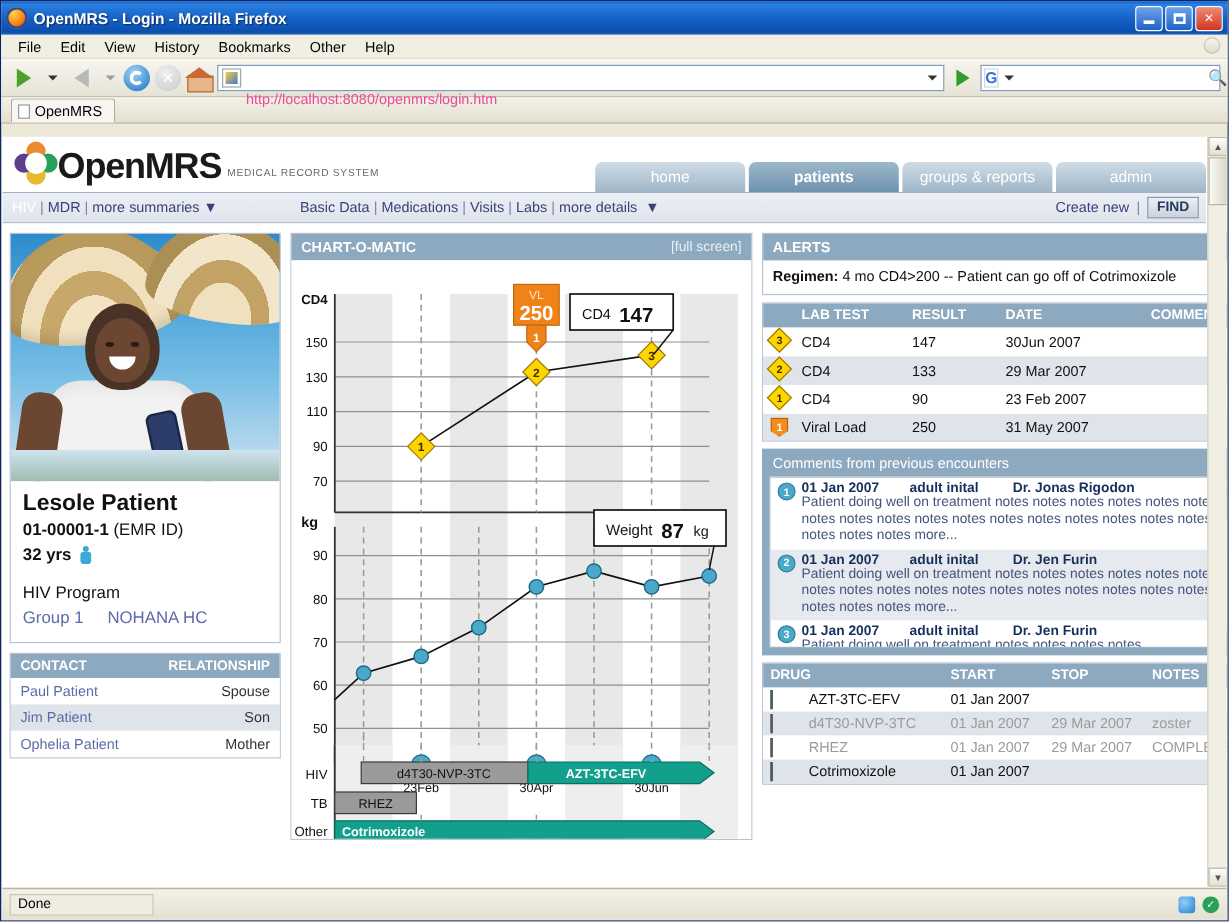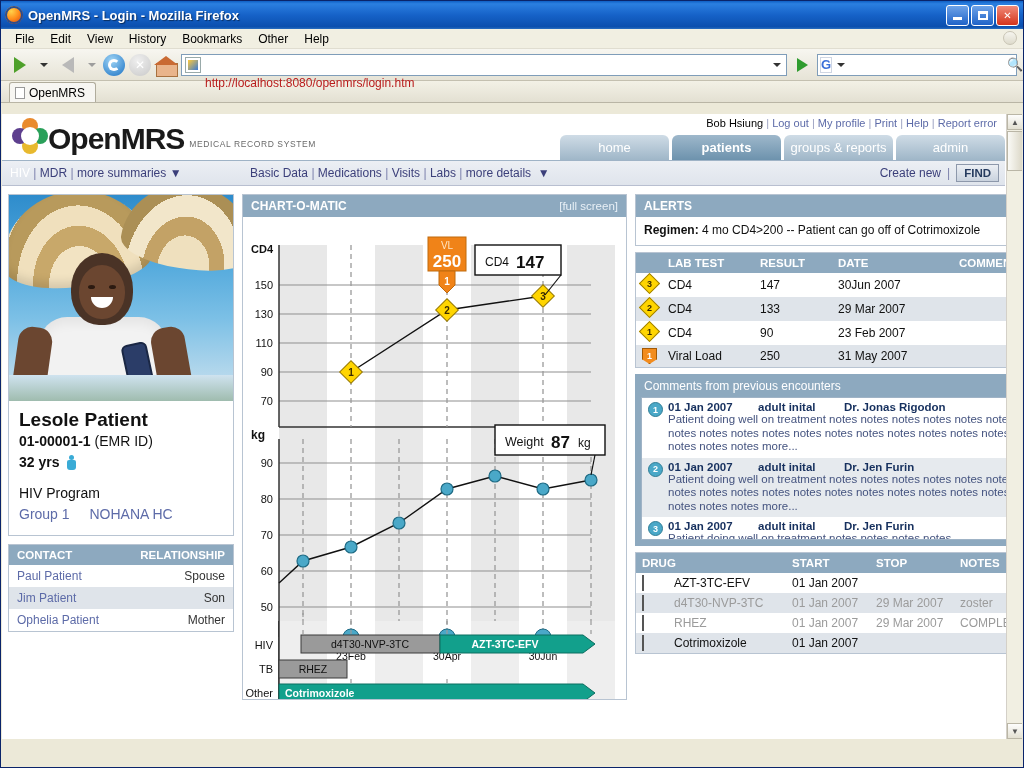--- a/index.html
+++ b/index.html
@@ -57,21 +57,21 @@
   .home:before { content:""; position:absolute; left:1px; top:8px; width:20px;height:12px;
       background:#e9b48b; border:1px solid #a8713f;}
   .home:after { content:""; position:absolute; left:-1px; top:1px; border-left:12px solid transparent;
       border-right:12px solid transparent; border-bottom:9px solid #c96a33;}
   .urlbox { flex:1; height:22px; background:#fff; border:1px solid #7f9db9;
             display:flex; align-items:center; padding:0 2px; }
   .urlfavicon { width:16px; height:16px; border:1px solid #9aa; background:#fff;
             margin:0 4px 0 1px; position:relative; flex:none;}
   .urlfavicon:after{ content:""; position:absolute; left:2px; top:2px; width:10px;height:10px;
             background:linear-gradient(135deg,#ffca3a,#3a7bd5);}
-  .urltext { flex:1; font-size:12px; color:#b91c1c; white-space:nowrap; overflow:hidden;margin-top:36px;}
+  .urltext { flex:1; font-size:12px; color:#ec4899; white-space:nowrap; overflow:hidden;margin-top:36px;}
   .urlcaret { width:14px; display:flex; align-items:center; justify-content:center;}
   .gobtn { width:22px;height:22px; display:flex;align-items:center;justify-content:center;}
   .gotri { width:0;height:0;border-top:7px solid transparent;border-bottom:7px solid transparent;
            border-left:11px solid #2f9c2f;}
   .searchbox { width:200px; height:22px; background:#fff; border:1px solid #7f9db9;
                display:flex; align-items:center; }
   .gicon { width:16px;height:16px; margin:0 2px 0 2px; font-weight:bold; font-size:13px;
            color:#3a6fd8; display:flex;align-items:center;justify-content:center;
            border:1px solid #cfd6e3;}
   .searchinput { flex:1; border:0; outline:0; font-size:12px; }
@@ -103,21 +103,21 @@
   .pet.r { background:#2aa05a; left:20px; top:10px; }
   .pet.b { background:#e8b92e; left:10px; top:20px; }
   .pet.l { background:#5d3f8e; left:0; top:10px; }
   .pet.c { background:#fff; left:9px; top:9px; width:18px; height:18px; }
   .logo-text { font-size:30px; font-weight:bold; letter-spacing:-1px; color:#1a1a1a; line-height:30px;}
   .logo-sub { font-size:8.5px; letter-spacing:.6px; color:#6a6a6a; margin:0 0 5px 5px; }
   .userlinks { position:absolute; right:8px; top:3px; font-size:11px; color:#000; white-space:nowrap;}
   .userlinks a { color:#5d6ba8; text-decoration:none; }
   .userlinks .sep { color:#9aa0c0; }
   .tabs { position:absolute; right:0px; bottom:0; display:flex; align-items:flex-end; gap:3px;}
-  .otab { width:109px; height:25px; border-radius:6px 6px 0 0; display:flex;
+  .otab { width:125px; height:25px; border-radius:6px 6px 0 0; display:flex;
           align-items:center; justify-content:center; font-size:13px; color:#fff;
           background:linear-gradient(to bottom,#cfdce6,#9fb6c8); }
   .otab.active { background:linear-gradient(to bottom,#9eb8cb,#6d92ad); font-weight:bold;}
   .subnav { height:25px; background:linear-gradient(to bottom,#eceff4,#dfe4ec);
             border-bottom:1px solid #b8bfd0; display:flex; align-items:center;
             font-size:12px; color:#3b3f7a; padding-left:8px; position:relative;}
   .subnav a { color:#3b3f7a; text-decoration:none; }
   .subnav .cur { color:#fff; font-weight:normal; }
   .subnav .grp2 { position:absolute; left:248px; }
   .subnav .right { position:absolute; right:6px; display:flex; align-items:center; gap:6px;}
@@ -328,28 +328,20 @@
             <span class="pet t"></span>
               <span class="pet r"></span>
               <span class="pet b"></span>
               <span class="pet l"></span>
               <span class="pet c"></span>
           </div>
           <div class="logo-text">OpenMRS</div>
           <div class="logo-sub">MEDICAL RECORD SYSTEM</div>
         </div>
 
-        <div class="userlinks">
-          <span>Bob Hsiung</span>
-          <span class="sep">|</span> <a>Log out</a>
-          <span class="sep">|</span> <a>My profile</a>
-          <span class="sep">|</span> <a>Print</a>
-          <span class="sep">|</span> <a>Help</a>
-          <span class="sep">|</span> <a>Report error</a>
-        </div>
 
         <div class="tabs">
           <div class="otab">home</div>
           <div class="otab active">patients</div>
           <div class="otab">groups &amp; reports</div>
           <div class="otab">admin</div>
         </div>
       </div>
 
       <div class="subnav">
@@ -766,14 +758,21 @@
       </div>
     </div>
 
     <div id="scrollbar-v">
       <div class="sbbtn">▲</div>
       <div class="sbthumb"></div>
       <div class="sbbtn" style="position:absolute;bottom:0;">▼</div>
     </div>
   </div>
 
+  <div class="statusbar">
+    <div class="status-left">Done</div>
+    <div class="status-right">
+      <div class="st-icon1"></div>
+      <div class="st-icon2">✓</div>
+    </div>
+  </div>
 
 </div>
 
 </body></html>

